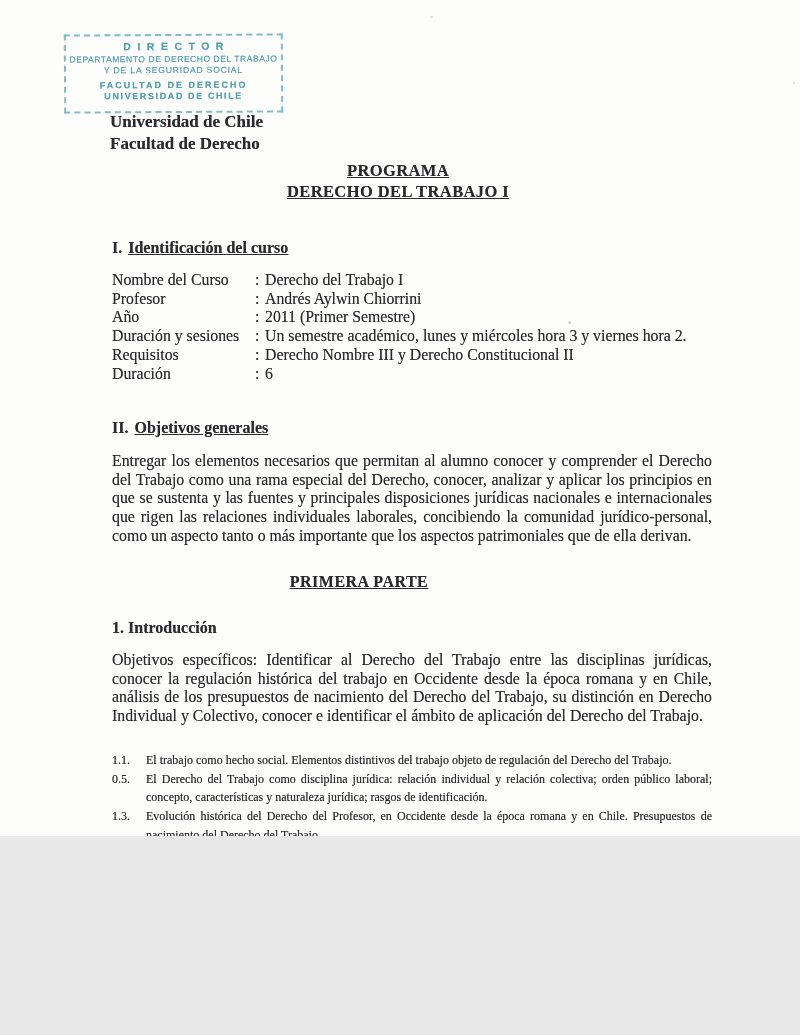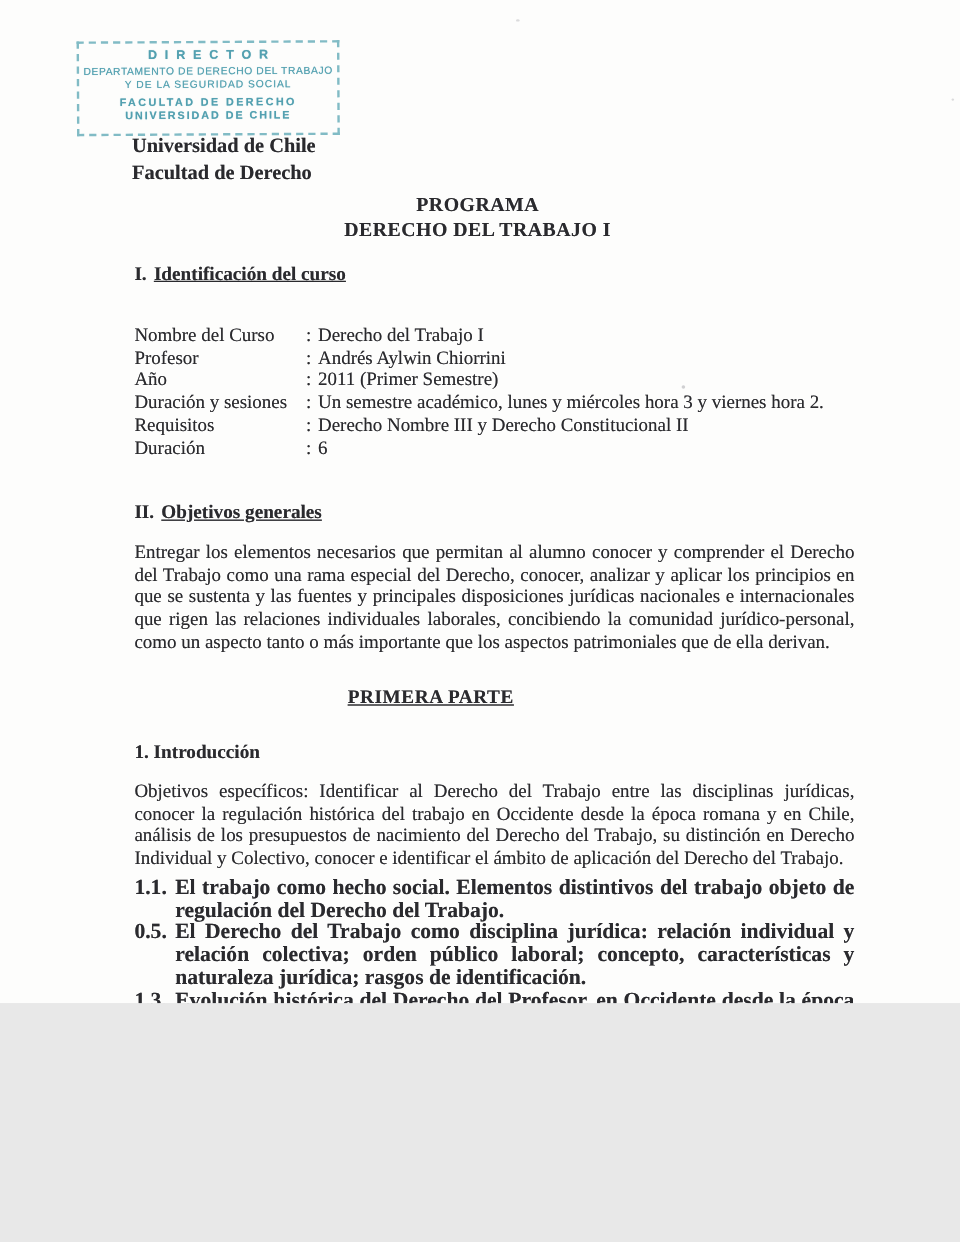--- a/index.html
+++ b/index.html
@@ -27,42 +27,42 @@
     opacity:.92;
   }
   .stamp-director{font-size:10.5px;letter-spacing:6.5px;font-weight:bold;text-indent:6.5px;margin-top:1px;}
   .stamp-l2{font-size:8.6px;letter-spacing:.5px;margin-top:2px;}
   .stamp-l3{font-size:8.6px;letter-spacing:.8px;margin-top:1px;}
   .stamp-l4{font-size:9px;letter-spacing:2px;font-weight:bold;margin-top:5px;}
   .stamp-l5{font-size:9px;letter-spacing:1.6px;font-weight:bold;margin-top:1px;}
   
   .letterhead{position:absolute;left:110px;top:111px;font-weight:bold;font-size:17px;line-height:22px;}
   
-  .doc-title{position:absolute;left:112px;top:160px;width:572px;text-align:center;font-weight:bold;font-size:16.5px;line-height:21px;letter-spacing:.4px;}
+  .doc-title{position:absolute;left:112px;top:160px;width:572px;text-align:center;font-weight:bold;font-size:16.5px;line-height:21px;letter-spacing:.4px;text-decoration:underline;}
   
   .sec-heading{position:absolute;left:112px;font-weight:bold;font-size:16px;}
   .sec-heading .hnum{text-decoration:none;margin-right:6px;}
   .sec-heading .htext{text-decoration:underline;}
-  .h-ident{top:220px;}
+  .h-ident{top:239px;}
   .h-objet{top:419px;}
   .h-intro{top:619px;text-decoration:none;}
   .primera{position:absolute;left:118px;top:573px;width:482px;text-align:center;font-weight:bold;font-size:16px;letter-spacing:.5px;}
   .primera span{text-decoration:underline;}
   
   .fields{position:absolute;left:112px;top:271px;width:620px;font-size:15.8px;line-height:18.7px;}
   .frow{display:flex;}
   .flabel{width:143px;flex:none;}
   .fcolon{width:10px;flex:none;}
   .fvalue{white-space:nowrap;}
   
   .para{position:absolute;left:112px;width:600px;font-size:15.8px;line-height:18.7px;text-align:justify;}
   .p-objet{top:452px;}
   .p-intro{top:651px;}
   
-  .topics{position:absolute;left:112px;top:730px;width:600px;font-size:18px;line-height:18.7px;font-weight:bold;}
+  .topics{position:absolute;left:112px;top:751px;width:600px;font-size:12px;line-height:18.7px;}
   .topic{padding-left:34px;text-indent:-34px;text-align:justify;}
   .topic .tnum{display:inline-block;width:34px;text-indent:0;}
   
   .pagenum{position:absolute;left:686px;top:964px;font-size:15px;color:#3a3a3e;}
   
   .scanline{position:absolute;left:0;top:1008px;width:800px;height:2px;
     background:linear-gradient(90deg,rgba(180,210,210,.10),rgba(190,225,225,.22) 55%,rgba(235,200,205,.18) 75%,rgba(190,225,225,.20));}
   .speck{position:absolute;border-radius:50%;background:#9a9aa0;opacity:.35;}
   .sp1{left:430px;top:16px;width:3px;height:2px;}
   .sp2{left:568px;top:321px;width:3px;height:3px;opacity:.45;}

